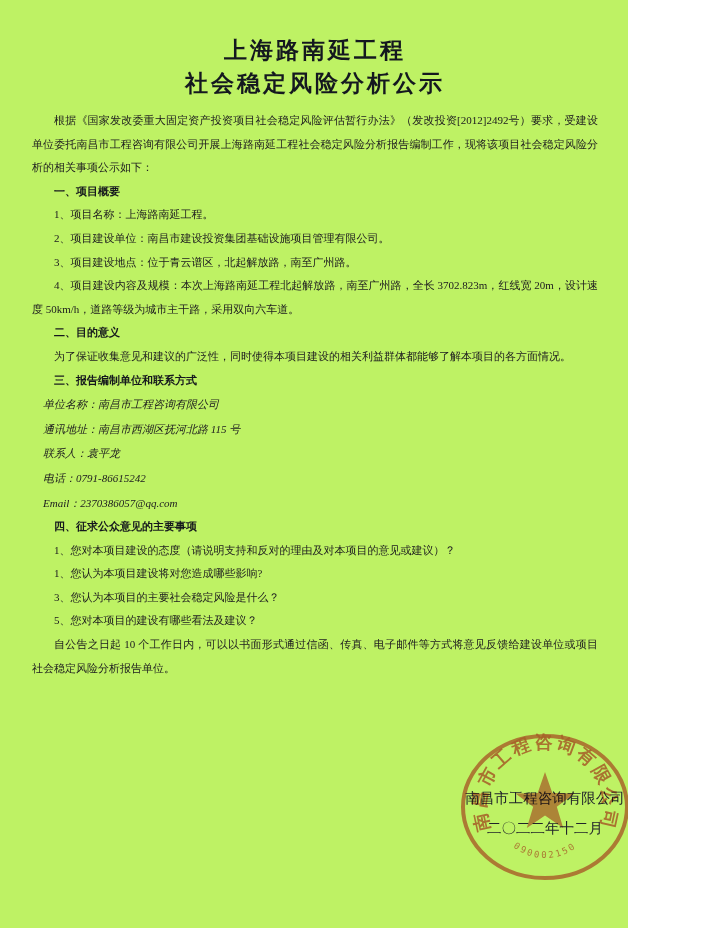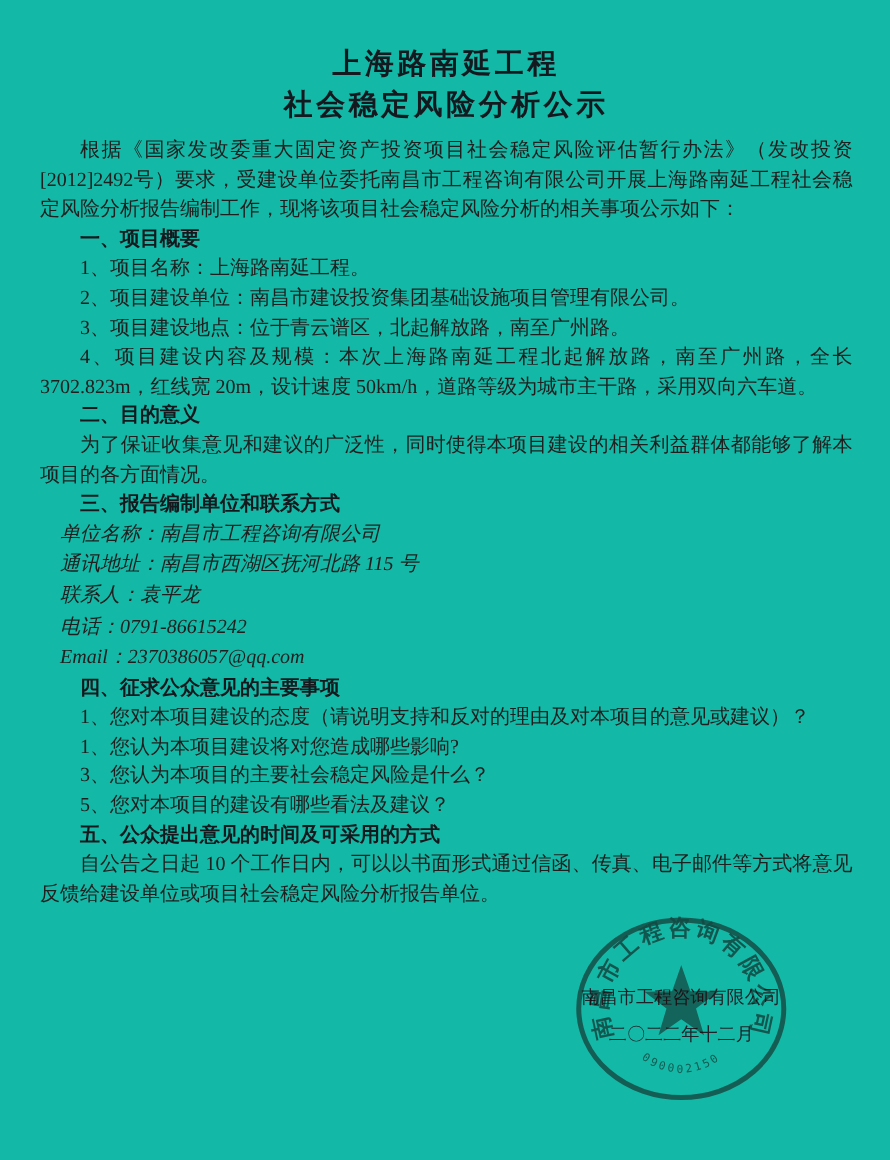--- a/index.html
+++ b/index.html
@@ -1,36 +1,36 @@
 <!DOCTYPE html>
 <html><head>
 <meta charset="utf-8">
 <style>
   html,body{margin:0;padding:0;background:#ffffff;}
   .page{
     position:relative;
-    width:712px;height:928px;
-    background:#14b8a6;
+    width:628px;height:928px;
+    background:#bef264;
     overflow:hidden;
     font-family:"Liberation Serif","DejaVu Serif",serif;
     color:#1f1f1f;
   }
   .content{padding:34px 30px 0 32px;}
   .title{
     text-align:center;
     font-size:23px;
     font-weight:700;
     line-height:33px;
     letter-spacing:3px;
     color:#14181f;
     margin:0 0 9px 0;
   }
   .para,.heading,.contact-line{
     margin:0;
-    font-size:16px;
+    font-size:11px;
     line-height:23.6px;
     text-align:justify;
     color:#202020;
   }
   .indent{text-indent:2em;}
   .heading{font-weight:700;text-indent:2em;color:#15181d;font-family:Liberation Serif, serif;}
   .contact-line{text-indent:1em;line-height:24.6px;font-style:italic;}
   .signature{
     position:absolute;
     left:452px;top:783px;
@@ -79,21 +79,20 @@
     <p class="contact-line">联系人：袁平龙</p>
     <p class="contact-line">电话：0791-86615242</p>
     <p class="contact-line">Email：2370386057@qq.com</p>
 
     <div class="heading">四、征求公众意见的主要事项</div>
     <p class="para indent">1、您对本项目建设的态度（请说明支持和反对的理由及对本项目的意见或建议）？</p>
     <p class="para indent">1、您认为本项目建设将对您造成哪些影响?</p>
     <p class="para indent">3、您认为本项目的主要社会稳定风险是什么？</p>
     <p class="para indent">5、您对本项目的建设有哪些看法及建议？</p>
 
-    <div class="heading">五、公众提出意见的时间及可采用的方式</div>
     <p class="para indent">自公告之日起 10 个工作日内，可以以书面形式通过信函、传真、电子邮件等方式将意见反馈给建设单位或项目社会稳定风险分析报告单位。</p>
 
   </div>
 
   <div class="signature">
     <div>南昌市工程咨询有限公司</div>
     <div>二〇二二年十二月</div>
   </div>
 
   <svg class="seal" viewBox="0 0 178 162" xmlns="http://www.w3.org/2000/svg">

